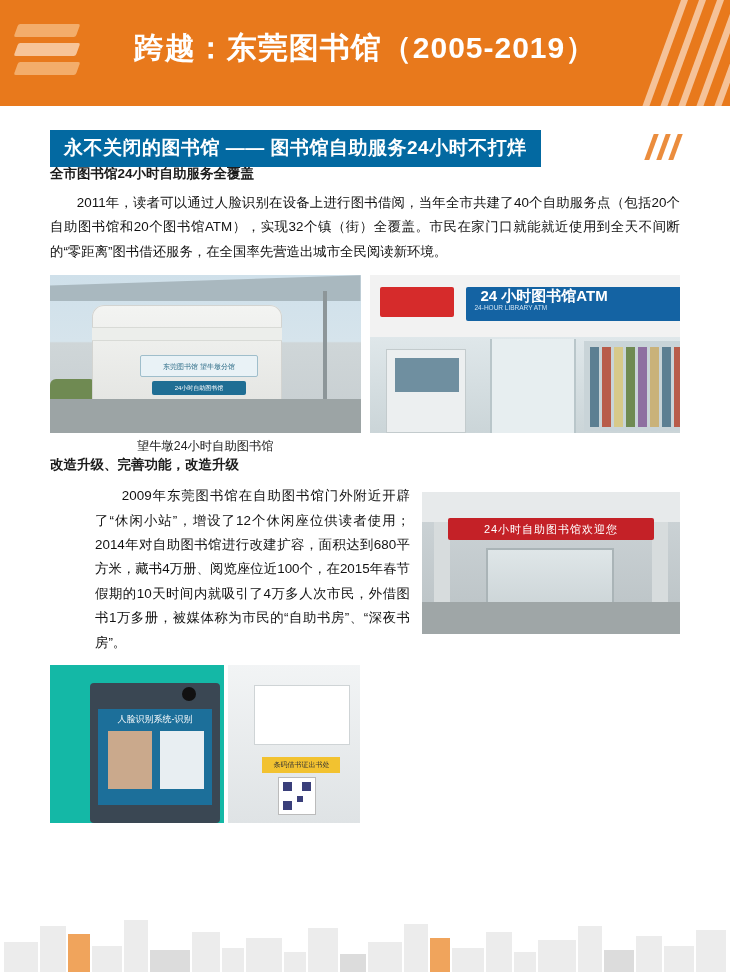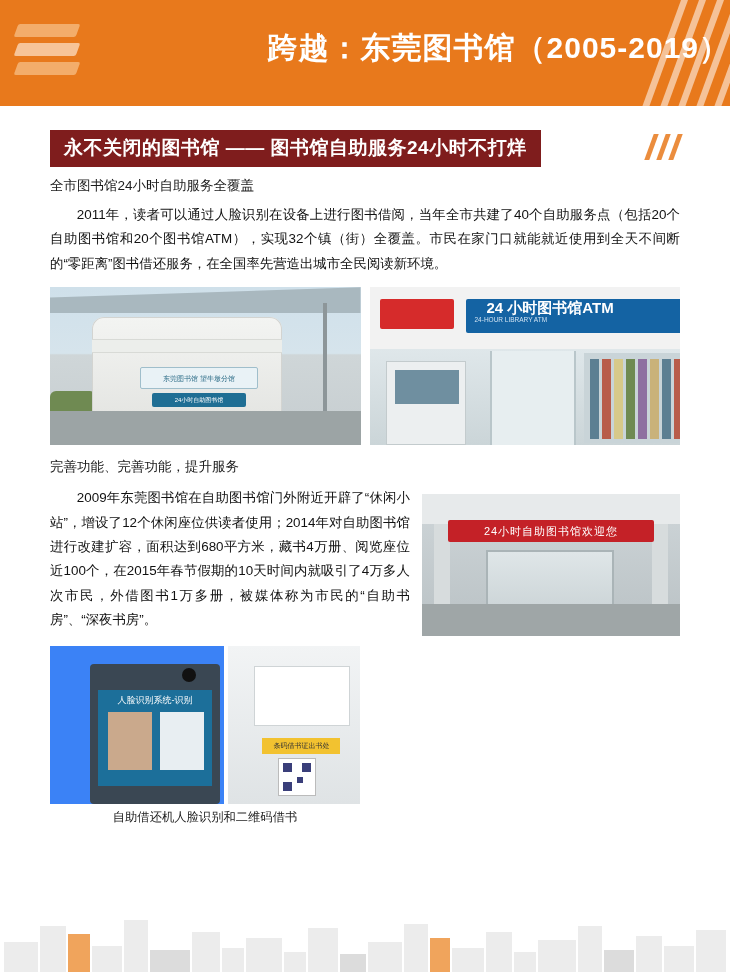--- a/index.html
+++ b/index.html
@@ -28,21 +28,21 @@
     background:#f3ad6b;
     transform:skewX(-20deg);
     border-radius:2px;
   }
   .header-logo .b1 { top:8px;  left:8px; }
   .header-logo .b2 { top:27px; left:8px; background:#f7c498;}
   .header-logo .b3 { top:46px; left:8px; }
   .header-title {
     position:absolute;
     left:0; right:0; top:28px;
-    text-align:right;
+    text-align:center;
     font-size:30px;
     font-weight:bold;
     color:#ffffff;
     letter-spacing:1px;
   }
   .header-slash {
     position:absolute;
     right:-10px; top:0;
     width:120px; height:106px;
   }
@@ -63,21 +63,21 @@
   .content { position:relative; padding:0 50px; }
 
   
   .section-bar-wrap {
     margin-top:24px;
     position:relative;
     height:34px;
   }
   .section-bar {
     display:inline-block;
-    background:#7f1d1d;
+    background:#0369a1;
     color:#ffffff;
     font-size:19px;
     font-weight:bold;
     padding:5px 14px 6px 14px;
     letter-spacing:0.5px;
   }
   .bar-slashes {
     position:absolute;
     right:0; top:4px;
     width:40px; height:26px;
@@ -94,22 +94,22 @@
   .bar-slashes i:nth-child(2){ right:14px; }
   .bar-slashes i:nth-child(3){ right:2px; }
 
   .sub-heading {
     margin-top:14px;
     color:#e8791c;
     font-weight:bold;
     font-size:15.5px;
   }
   .small-heading {
-    margin-top:13px;
-    font-weight:normal;
+    margin-top:1px;
+    font-weight:bold;
     font-size:13.5px;
     color:#1b1b1b;
   }
   p.body {
     margin-top:8px;
     font-size:13.4px;
     line-height:1.82;
     color:#111;
     text-align:justify;
     text-indent:2em;
@@ -124,21 +124,21 @@
     text-align:center;
     padding:5px 2px 0 2px;
   }
 
   
   .row-two { display:flex; gap:9px; margin-top:11px; }
   .row-two .figure { width:50%; }
 
   
   .mid { display:flex; gap:12px; margin-top:6px; }
-  .mid-text { flex:1 1 auto; }
+  .mid-text { flex:1 1 auto;margin-left:45px; }
   .mid-img { width:258px; flex:0 0 258px; padding-top:12px; }
 
   
   .low { display:flex; gap:12px; margin-top:10px; }
   .low-img { width:310px; flex:0 0 310px; }
   .low-text { flex:1 1 auto; padding-top:4px; }
 
   
   .footer {
     position:absolute;
@@ -177,40 +177,40 @@
     clip-path:polygon(0 100%,0 40%,100% 0,100% 100%);
   }
   .p1 .ground { position:absolute; left:0; bottom:0; width:100%; height:34px; background:#9ca4a5; }
   .p1 .pole { position:absolute; right:34px; top:16px; width:4px; height:120px; background:#8d9699;}
   .p1 .green { position:absolute; left:0; bottom:24px; width:46px; height:30px; background:#6f8a52; border-radius:6px;}
 
   
   .p2 { height:158px; background:#cfd8de; }
   .p2 .facade { position:absolute; left:0; top:0; width:100%; height:62px; background:#f2f2f2; }
   .p2 .bluebar { position:absolute; left:96px; top:12px; width:250px; height:34px; background:#1463a3; border-radius:2px; }
-  .p2 .bluebar .t1 { color:#fff; font-size:15px; font-weight:bold; padding-left:21px; line-height:17px; }
+  .p2 .bluebar .t1 { color:#fff; font-size:15px; font-weight:bold; padding-left:15px; line-height:17px; }
   .p2 .bluebar .t2 { color:#cfe2f2; font-size:6.5px; padding-left:9px; }
   .p2 .redflag { position:absolute; left:10px; top:12px; width:74px; height:30px; background:#d62b2b; border-radius:2px;}
   .p2 .glass { position:absolute; left:0; top:62px; width:100%; height:96px; background:linear-gradient(#dfe7ea,#cbd5d8); }
   .p2 .door { position:absolute; left:120px; top:64px; width:86px; height:94px; background:#e7eef0; border-left:2px solid #b9c6ca; border-right:2px solid #b9c6ca;}
   .p2 .shelf { position:absolute; left:214px; top:66px; width:130px; height:90px; background:#c9d4d8; }
   .p2 .shelf i { position:absolute; width:9px; top:6px; height:80px; }
   .p2 .kiosk { position:absolute; left:16px; top:74px; width:80px; height:84px; background:#eceff0; border:1px solid #c3cbcd;}
   .p2 .kiosk .scr { position:absolute; left:8px; top:8px; width:64px; height:34px; background:#6f8fa0;}
 
   
   .p3 { height:142px; background:linear-gradient(#cfd6d9,#b9c1c4); }
   .p3 .ceil { position:absolute; left:0; top:0; width:100%; height:30px; background:#e7eaeb; }
   .p3 .redband { position:absolute; left:26px; top:26px; width:206px; height:22px; background:#c42127; border-radius:2px; color:#fff; font-size:11px; text-align:center; line-height:22px; letter-spacing:1px;}
   .p3 .glassdoor { position:absolute; left:64px; top:56px; width:128px; height:86px; background:linear-gradient(#dfe6e8,#c4cdd0); border:2px solid #aab4b7;}
   .p3 .floor { position:absolute; left:0; bottom:0; width:100%; height:32px; background:#9fa6a7; }
   .p3 .pillar { position:absolute; top:30px; width:16px; height:112px; background:#d7dcdd; }
 
   
-  .p4 { height:158px; background:#3b82f6; }
+  .p4 { height:158px; background:#14b8a6; }
   .p4 .mach { position:absolute; left:40px; top:18px; width:130px; height:140px; background:#3a4753; border-radius:4px;}
   .p4 .scr { position:absolute; left:8px; top:26px; width:114px; height:96px; background:#1c6f9a;}
   .p4 .scr .ttl { color:#fff; font-size:9px; text-align:center; padding-top:4px;}
   .p4 .scr .face { position:absolute; left:10px; top:22px; width:44px; height:58px; background:#caa98c;}
   .p4 .scr .panel { position:absolute; right:8px; top:22px; width:44px; height:58px; background:#e8eef2;}
   .p4 .cam { position:absolute; left:92px; top:4px; width:14px; height:14px; background:#111; border-radius:50%;}
 
   
   .p5 { height:158px; background:#e7eaec; }
   .p5 .wall { position:absolute; left:0; top:0; width:100%; height:100%; background:linear-gradient(#f2f4f5,#dfe3e5); }
@@ -259,20 +259,21 @@
         <div class="roof"></div>
         <div class="green"></div>
         <div class="drum">
           <div class="band"></div>
           <div class="plate">东莞图书馆 望牛墩分馆</div>
           <div class="plate2">24小时自助图书馆</div>
         </div>
         <div class="pole"></div>
         <div class="ground"></div>
       </div>
+      <div class="cap">望牛墩24小时自助图书馆</div>
     </div>
 
     <div class="figure">
       <div class="ph p2">
         <div class="facade"></div>
         <div class="redflag"></div>
         <div class="bluebar">
           <div class="t1">24 小时图书馆ATM</div>
           <div class="t2">24-HOUR LIBRARY ATM</div>
         </div>
@@ -289,21 +290,21 @@
           <i style="left:54px;background:#8e6fa0"></i>
           <i style="left:66px;background:#c9b27a"></i>
           <i style="left:78px;background:#5c7f92"></i>
           <i style="left:90px;background:#b85c4a"></i>
 
         </div>
       </div>
     </div>
   </div>
 
-  <div class="small-heading">完善功能、完善功能，提升服务</div>
+  <div class="small-heading">改造升级、完善功能，改造升级</div>
 
   <div class="mid">
     <div class="mid-text">
       <p class="body" style="margin-top:4px">2009年东莞图书馆在自助图书馆门外附近开辟了“休闲小站”，增设了12个休闲座位供读者使用；2014年对自助图书馆进行改建扩容，面积达到680平方米，藏书4万册、阅览座位近100个，在2015年春节假期的10天时间内就吸引了4万多人次市民，外借图书1万多册，被媒体称为市民的“自助书房”、“深夜书房”。</p>
     </div>
     <div class="mid-img">
       <div class="ph p3">
         <div class="ceil"></div>
         <div class="pillar" style="left:12px"></div>
         <div class="pillar" style="right:12px"></div>
@@ -332,21 +333,20 @@
           <div class="panel"></div>
           <div class="yellow">条码借书证出书处</div>
           <div class="qr">
             <i style="left:4px;top:4px;width:9px;height:9px"></i>
             <i style="right:4px;top:4px;width:9px;height:9px"></i>
             <i style="left:4px;bottom:4px;width:9px;height:9px"></i>
             <i style="left:18px;top:18px;width:6px;height:6px"></i>
           </div>
         </div>
       </div>
-      <div class="cap">自助借还机人脸识别和二维码借书</div>
     </div>
   </div>
 
 </div>
 
 <div class="footer">
   <div class="band">
     <div class="f-building" style="left:4px;  width:34px; height:30px;"></div>
     <div class="f-building" style="left:40px; width:26px; height:46px;"></div>
     <div class="f-building f-orange" style="left:68px; width:22px; height:38px;"></div>

